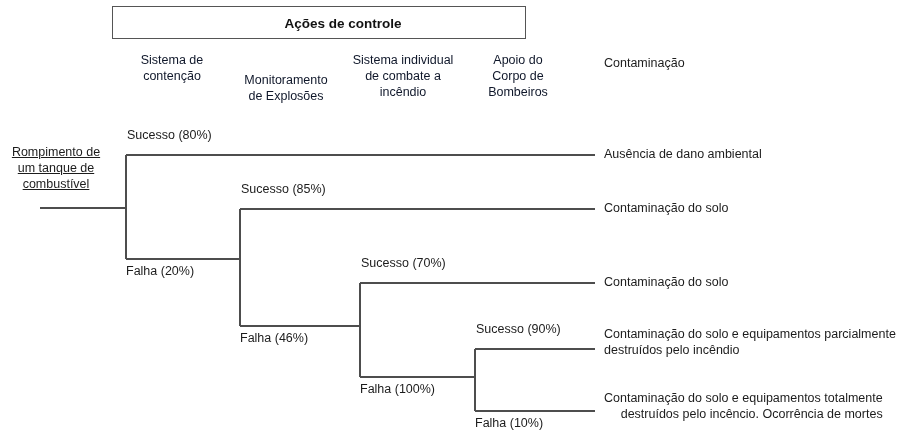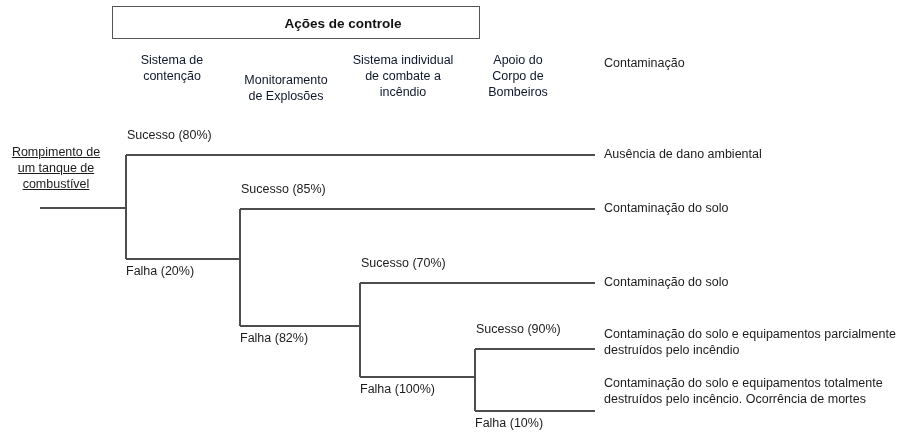--- a/index.html
+++ b/index.html
@@ -29,21 +29,21 @@
     position: absolute;
     font-size: 12.5px;
     line-height: 15.5px;
     color: #1c1c1c;
     white-space: pre;
   }
   .hdr-box {
     position: absolute;
     left: 112px;
     top: 6px;
-    width: 368px;
+    width: 414px;
     height: 33px;
     border: 1.6px solid #555555;
     box-sizing: border-box;
     background: #ffffff;
   }
   .hdr-box-title {
     position: absolute;
     left: 0;
     top: 0;
     width: 460px;
@@ -129,30 +129,30 @@
       <line x1="475" y1="411" x2="595" y2="411" stroke="#4d4d4d" stroke-width="1.6" shape-rendering="crispEdges"></line>
       <line x1="126" y1="259" x2="240" y2="259" stroke="#4d4d4d" stroke-width="1.6" shape-rendering="crispEdges"></line>
       <line x1="240" y1="326" x2="360" y2="326" stroke="#4d4d4d" stroke-width="1.6" shape-rendering="crispEdges"></line>
       <line x1="360" y1="377" x2="475" y2="377" stroke="#4d4d4d" stroke-width="1.6" shape-rendering="crispEdges"></line>
     </svg>
 
   <div id="branch-labels">
       <div class="branch-label" style="left: 127px; top: 128px;">Sucesso (80%)</div>
       <div class="branch-label" style="left: 126px; top: 264px;">Falha (20%)</div>
       <div class="branch-label" style="left: 241px; top: 182px;">Sucesso (85%)</div>
-      <div class="branch-label" style="left: 240px; top: 331px;">Falha (82%)</div>
+      <div class="branch-label" style="left: 240px; top: 331px;">Falha (46%)</div>
       <div class="branch-label" style="left: 361px; top: 256px;">Sucesso (70%)</div>
       <div class="branch-label" style="left: 360px; top: 382px;">Falha (100%)</div>
       <div class="branch-label" style="left: 476px; top: 322px;">Sucesso (90%)</div>
       <div class="branch-label" style="left: 475px; top: 416px;">Falha (10%)</div>
     </div>
 
   <div id="consequence-labels">
       <div class="cons-label" style="left: 604px; top: 147px;">Ausência de dano ambiental</div>
       <div class="cons-label" style="left: 604px; top: 201px;">Contaminação do solo</div>
       <div class="cons-label" style="left: 604px; top: 275px;">Contaminação do solo</div>
       <div class="cons-label" style="left: 604px; top: 327px;">Contaminação do solo e equipamentos parcialmente
 destruídos pelo incêndio</div>
-      <div class="cons-label" style="left: 604px; top: 376px;">Contaminação do solo e equipamentos totalmente
+      <div class="cons-label" style="left: 604px; top: 391px; text-align: right;">Contaminação do solo e equipamentos totalmente
 destruídos pelo incêncio. Ocorrência de mortes</div>
     </div>
 
 </div>
 
 </body></html>

